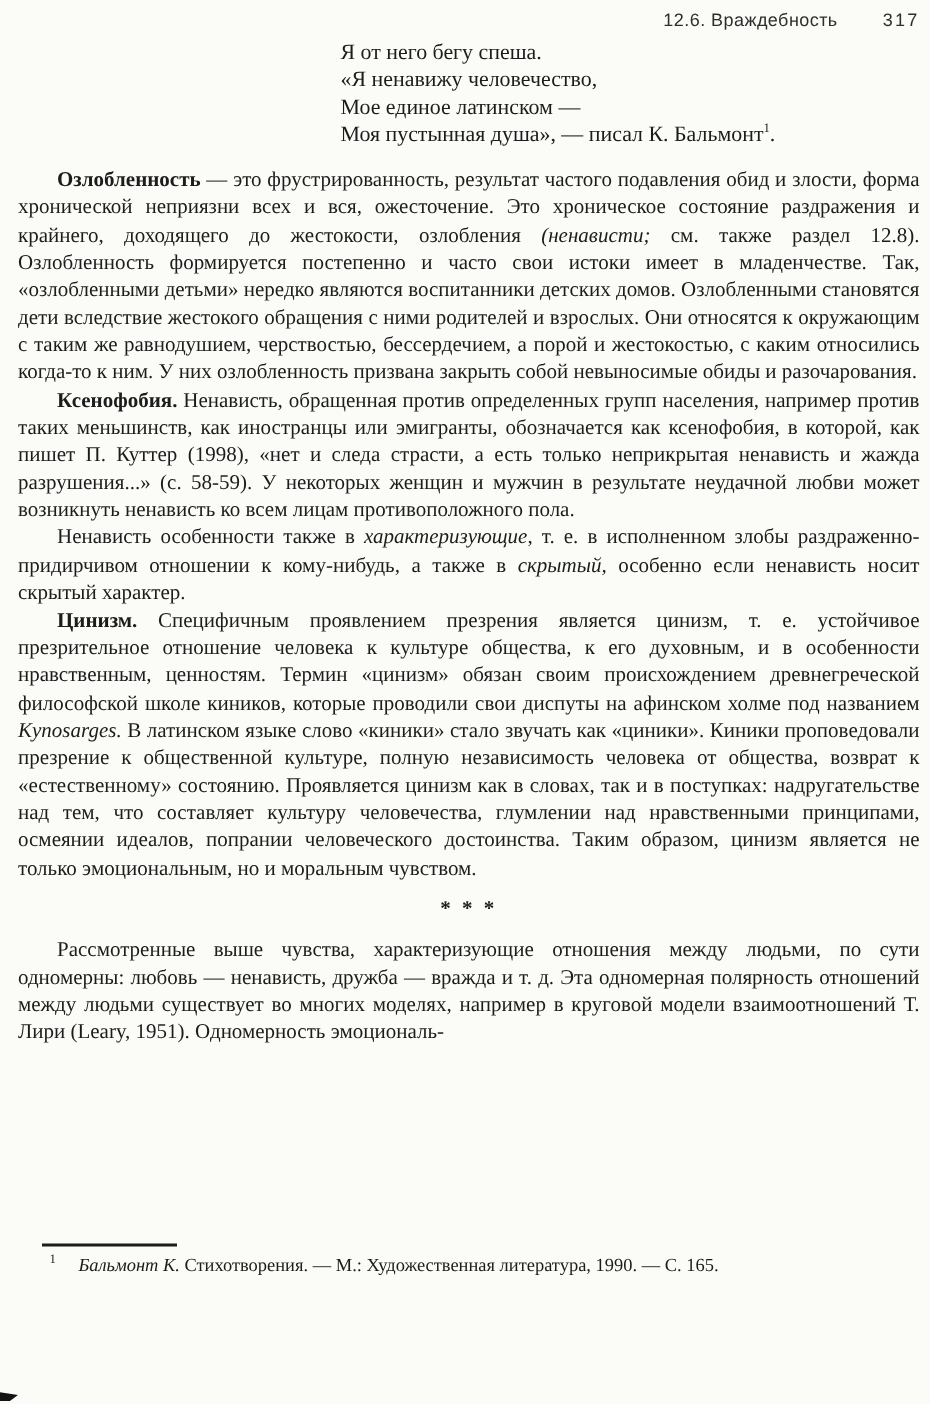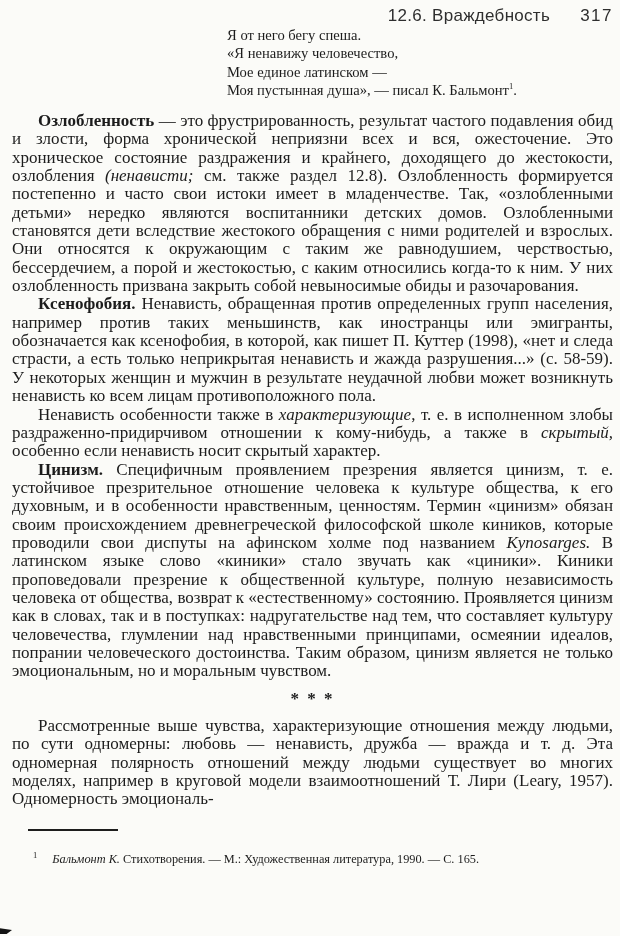--- a/index.html
+++ b/index.html
@@ -14,42 +14,42 @@
     overflow: hidden;
   }
   
   .running-head {
     position: absolute;
     top: 6px;
     left: 0;
     right: 7px;
     text-align: right;
     font-family: "Liberation Sans", "DejaVu Sans", sans-serif;
-    font-size: 17px;
+    font-size: 12px;
     color: #2e2e2e;
     letter-spacing: 0.3px;
   }
   .running-head .section-title { margin-right: 30px; }
   .running-head .page-num { letter-spacing: 1.5px; }
   
   .poem {
     position: absolute;
     top: 26px;
     left: 227px;
     font-size: 14.6px;
     line-height: 18.3px;
     white-space: nowrap;
   }
   
   .body-flow {
     position: absolute;
     top: 112px;
     left: 12px;
     width: 601px;
-    font-size: 17px;
+    font-size: 14px;
     line-height: 18.35px;
     text-align: justify;
   }
   .body-flow p { margin: 0; text-indent: 26px; }
   .separator {
     text-align: center;
     font-weight: 700;
     margin: 9px 0 9px 0;
     text-indent: 0;
     letter-spacing: 2px;
@@ -67,21 +67,21 @@
     left: 12px;
     top: 829px;
     width: 601px;
   }
   .fn-rule {
     width: 90px;
     margin-left: 16px;
     border-top: 2px solid #1d1d1d;
   }
   .fn-text {
-    margin-top: 21px;
+    margin-top: 5px;
     font-size: 12.3px;
     line-height: 15px;
   }
   .fn-text sup.fn-ref { margin-left: 21px; margin-right: 15px; }
   
   .corner-artifact {
     position: absolute;
     left: 0;
     top: 925px;
     width: 12px;
@@ -105,21 +105,21 @@
     <div><span>Мое единое латинском —</span></div>
     <div><span>Моя пустынная душа», — писал К. Бальмонт</span><sup class="run-sup">1</sup><span>.</span></div>
   </div>
 
   <div class="body-flow">
     <p><span class="run-bold">Озлобленность</span><span> — это фрустрированность, результат частого подавления обид и злости, форма хронической неприязни всех и вся, ожесточение. Это хроническое состояние раздражения и крайнего, доходящего до жестокости, озлобления </span><span class="run-italic">(ненависти;</span><span> см. также раздел 12.8). Озлобленность формируется постепенно и часто свои истоки имеет в младенчестве. Так, «озлобленными детьми» нередко являются воспитанники детских домов. Озлобленными становятся дети вследствие жестокого обращения с ними родителей и взрослых. Они относятся к окружающим с таким же равнодушием, черствостью, бессердечием, а порой и жестокостью, с каким относились когда-то к ним. У них озлобленность призвана закрыть собой невыносимые обиды и разочарования.</span></p>
     <p><span class="run-bold">Ксенофобия.</span><span> Ненависть, обращенная против определенных групп населения, например против таких меньшинств, как иностранцы или эмигранты, обозначается как ксенофобия, в которой, как пишет П. Куттер (1998), «нет и следа страсти, а есть только неприкрытая ненависть и жажда разрушения...» (с. 58-59). У некоторых женщин и мужчин в результате неудачной любви может возникнуть ненависть ко всем лицам противоположного пола.</span></p>
     <p><span>Ненависть особенности также в </span><span class="run-italic">характеризующие</span><span>, т. е. в исполненном злобы раздраженно-придирчивом отношении к кому-нибудь, а также в </span><span class="run-italic">скрытый,</span><span> особенно если ненависть носит скрытый характер.</span></p>
     <p><span class="run-bold">Цинизм.</span><span> Специфичным проявлением презрения является цинизм, т. е. устойчивое презрительное отношение человека к культуре общества, к его духовным, и в особенности нравственным, ценностям. Термин «цинизм» обязан своим происхождением древнегреческой философской школе киников, которые проводили свои диспуты на афинском холме под названием </span><span class="run-italic">Kynosarges.</span><span> В латинском языке слово «киники» стало звучать как «циники». Киники проповедовали презрение к общественной культуре, полную независимость человека от общества, возврат к «естественному» состоянию. Проявляется цинизм как в словах, так и в поступках: надругательстве над тем, что составляет культуру человечества, глумлении над нравственными принципами, осмеянии идеалов, попрании человеческого достоинства. Таким образом, цинизм является не только эмоциональным, но и моральным чувством.</span></p>
     <div class="separator">* * *</div>
-    <p><span>Рассмотренные выше чувства, характеризующие отношения между людьми, по сути одномерны: любовь — ненависть, дружба — вражда и т. д. Эта одномерная полярность отношений между людьми существует во многих моделях, например в круговой модели взаимоотношений Т. Лири (Leary, 1957). Одномерность эмоциональ-</span></p>
+    <p><span>Рассмотренные выше чувства, характеризующие отношения между людьми, по сути одномерны: любовь — ненависть, дружба — вражда и т. д. Эта одномерная полярность отношений между людьми существует во многих моделях, например в круговой модели взаимоотношений Т. Лири (Leary, 1951). Одномерность эмоциональ-</span></p>
   </div>
 
   <div class="footnote">
     <div class="fn-rule"></div>
     <div class="fn-text">
       <sup class="fn-ref">1</sup><span><span class="run-italic">Бальмонт К.</span><span> Стихотворения. — М.: Художественная литература, 1990. — С. 165.</span></span>
     </div>
   </div>
 
   <div class="corner-artifact"></div>

